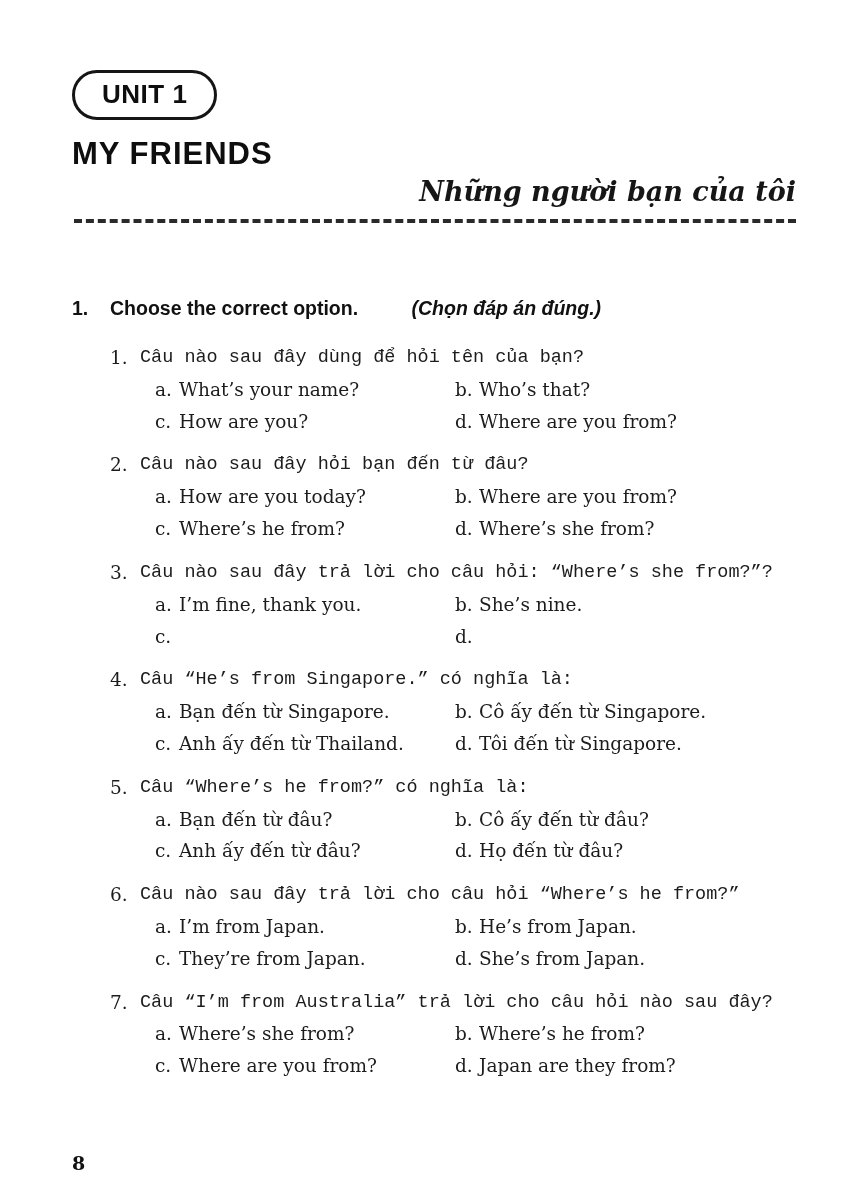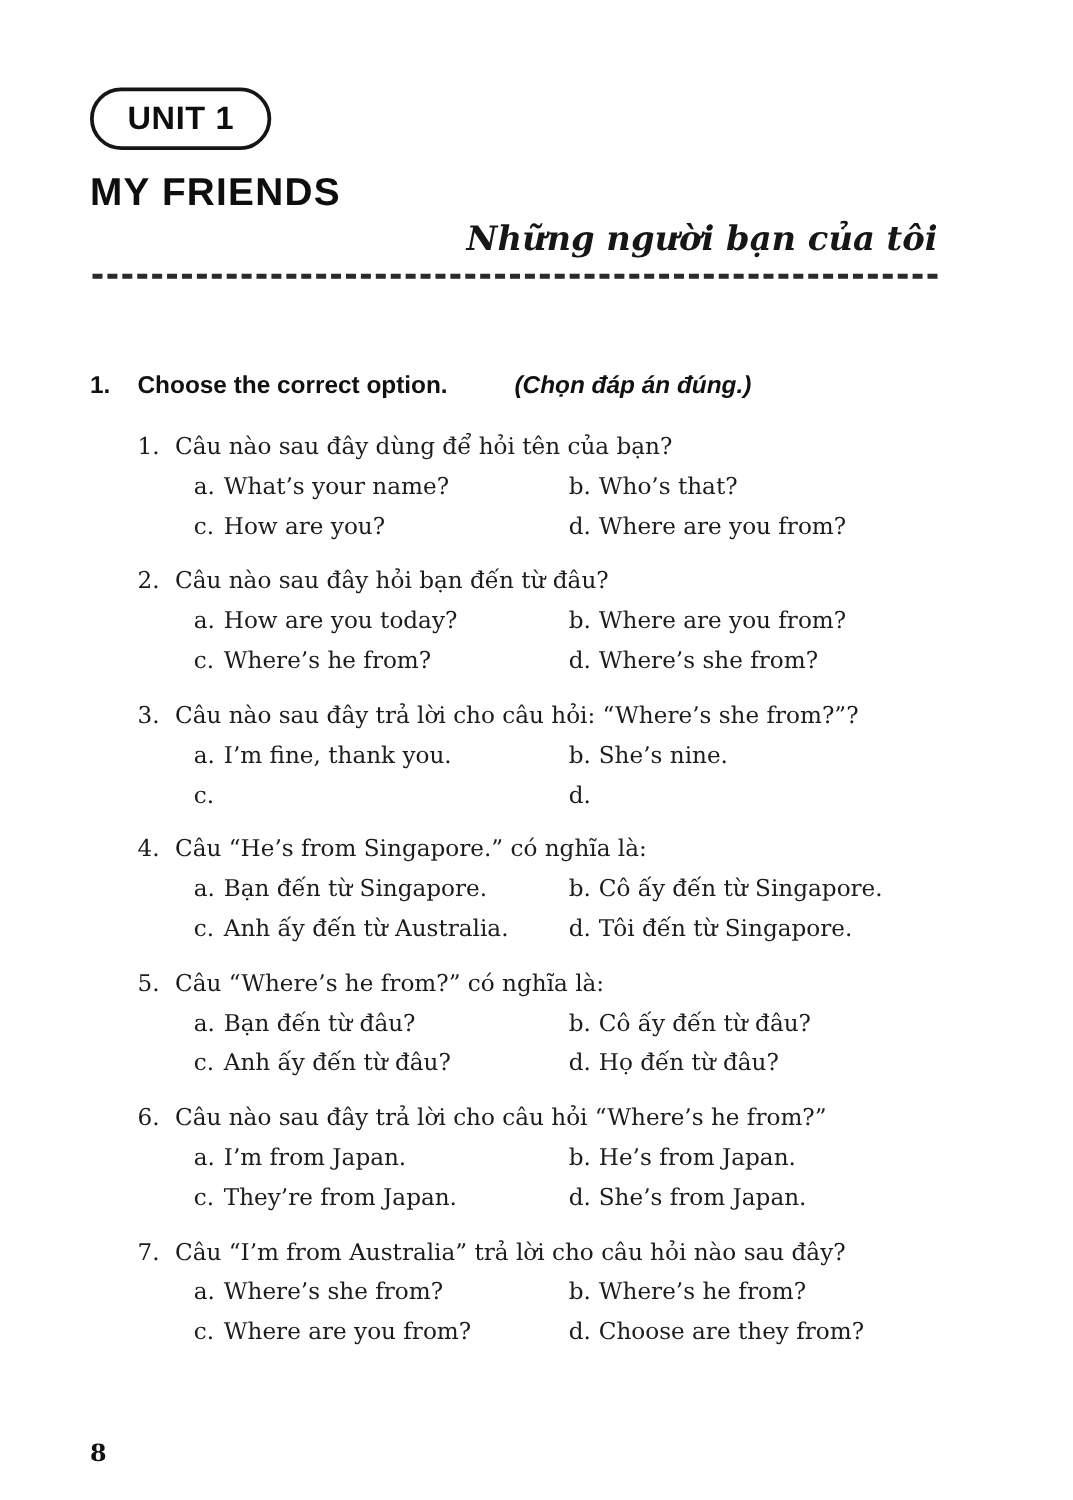--- a/index.html
+++ b/index.html
@@ -9,21 +9,21 @@
     background: #ffffff;
     color: #1c1c1c;
     font-family: "DejaVu Serif", serif;
     position: relative;
     overflow: hidden;
   }
   .page {
     box-sizing: border-box;
     position: relative;
     height: 100%;
-    padding: 70px 108px 0 72px;
+    padding: 70px 62px 0 72px;
   }
   .unit-badge {
     display: inline-block;
     border: 3px solid #151515;
     border-radius: 26px;
     padding: 6px 27px 7px 27px;
     font-family: "Liberation Sans", sans-serif;
     font-weight: bold;
     font-size: 26px;
     letter-spacing: 0.5px;
@@ -63,21 +63,21 @@
   .sec-num { width: 38px; flex: 0 0 38px; }
   .sec-vi { font-style: italic; margin-left: 48px; }
   #questions { margin-top: 25px; }
   .question { margin-bottom: 17px; }
   .q-head {
     display: flex;
     font-size: 18.5px;
     line-height: 1.45;
   }
   .q-num { margin-left: 38px; width: 30px; flex: 0 0 30px; }
-  .q-text { flex: 1; }
+  .q-text { flex: 1; font-family: Liberation Mono, monospace; }
   .options {
     margin-left: 83px;
     margin-top: 5px;
     display: grid;
     grid-template-columns: 300px auto;
     row-gap: 5px;
     font-size: 18.5px;
     line-height: 1.45;
   }
   .option { display: flex; }
@@ -190,21 +190,21 @@
           <div class="option">
             <span class="opt-label">a.</span>
             <span class="opt-text">Bạn đến từ Singapore.</span>
           </div>
           <div class="option">
             <span class="opt-label">b.</span>
             <span class="opt-text">Cô ấy đến từ Singapore.</span>
           </div>
           <div class="option">
             <span class="opt-label">c.</span>
-            <span class="opt-text">Anh ấy đến từ Australia.</span>
+            <span class="opt-text">Anh ấy đến từ Thailand.</span>
           </div>
           <div class="option">
             <span class="opt-label">d.</span>
             <span class="opt-text">Tôi đến từ Singapore.</span>
           </div>
         </div>
       </div>
       <div class="question">
         <div class="q-head">
           <span class="q-num">5.</span>
@@ -266,21 +266,21 @@
           <div class="option">
             <span class="opt-label">b.</span>
             <span class="opt-text">Where’s he from?</span>
           </div>
           <div class="option">
             <span class="opt-label">c.</span>
             <span class="opt-text">Where are you from?</span>
           </div>
           <div class="option">
             <span class="opt-label">d.</span>
-            <span class="opt-text">Choose are they from?</span>
+            <span class="opt-text">Japan are they from?</span>
           </div>
         </div>
       </div>
     </div>
 
   <div class="page-number">8</div>
 
 </div>
 
 </body></html>

